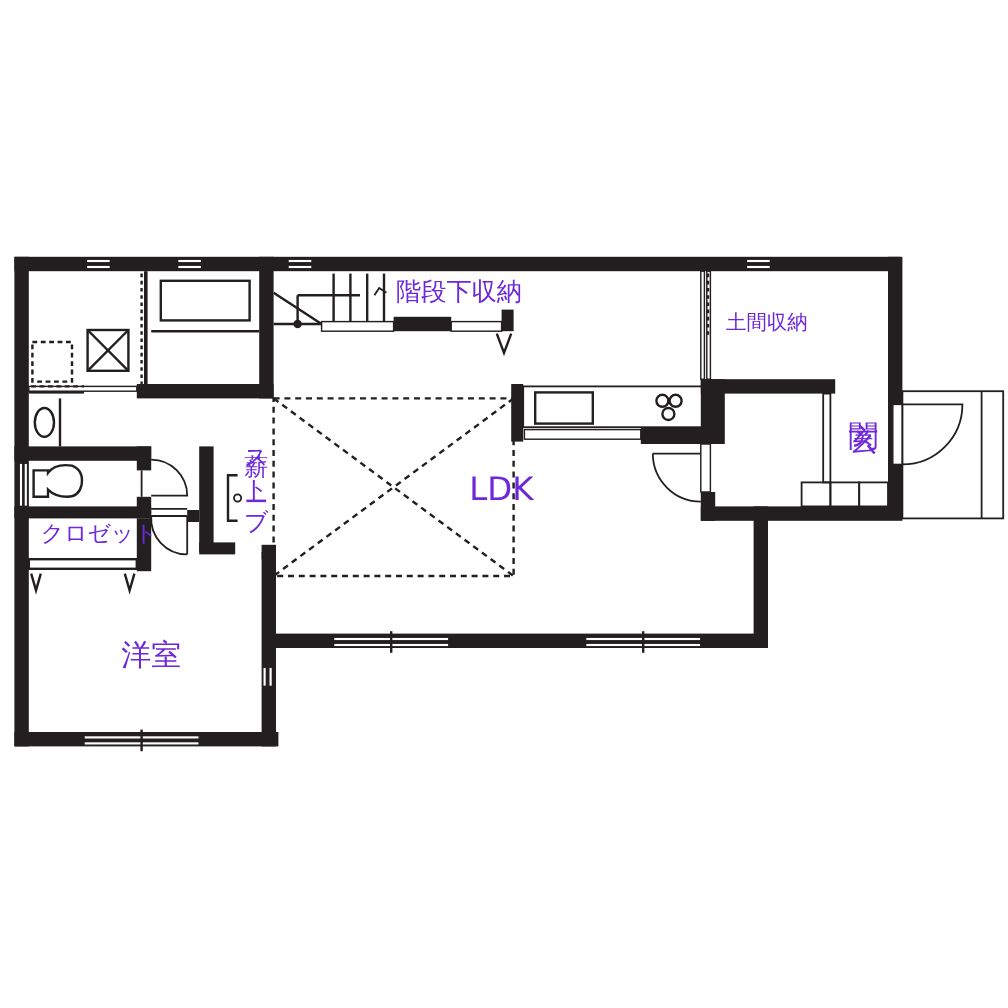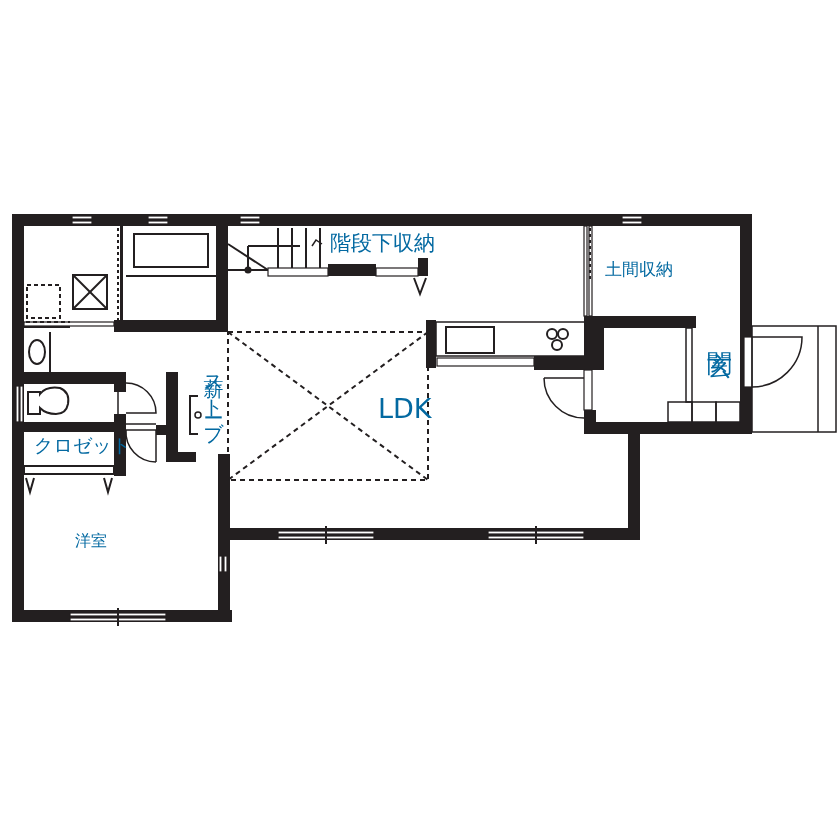--- a/index.html
+++ b/index.html
@@ -3,21 +3,21 @@
 <meta charset="utf-8">
 <style>
   html, body { margin: 0; padding: 0; background: #ffffff; }
   body { width: 840px; height: 840px; position: relative; overflow: hidden; font-family: "DejaVu Sans", sans-serif; }
   svg { position: absolute; left: 0; top: 0; }
   .wall { fill: #231f20; }
   .thin { fill: none; stroke: #231f20; stroke-width: 2; }
   .thin1 { fill: none; stroke: #231f20; stroke-width: 1.5; }
   .dash { fill: none; stroke: #231f20; stroke-width: 2; stroke-dasharray: 5 4; }
   .win { fill: #ffffff; stroke: #231f20; stroke-width: 1.2; }
-  .label { position: absolute; color: #0369a1; font-family: "DejaVu Sans", sans-serif; white-space: nowrap; line-height: 1; text-align: right; }
+  .label { position: absolute; color: #6d28d9; font-family: "DejaVu Sans", sans-serif; white-space: nowrap; line-height: 1; text-align: right; }
   .vlabel { writing-mode: vertical-rl; text-orientation: upright; letter-spacing: 0; }
 </style>
 </head>
 <body>
 
 <svg width="840" height="840" viewBox="0 0 840 840">
 
   <g>
 
     <rect class="wall" x="12" y="214" width="738" height="12"></rect>
@@ -193,17 +193,17 @@
 </svg>
 
 <div class="label" style="left:328px; top:232px; font-size:21px; background:#fff; padding:1px 2px;">階段下収納</div>
 
 <div class="label" style="left:605px; top:261px; font-size:17px;">土間収納</div>
 
 <div class="label vlabel" style="left:707px; top:332px; font-size:25px;">玄関</div>
 
 <div class="label vlabel" style="left:204px; top:362px; font-size:20px; background:#fff;">薪ストーブ</div>
 
-<div class="label" style="left:378px; top:395px; font-size:27px;">LDK</div>
+<div class="label" style="left:391px; top:395px; font-size:27px;">LDK</div>
 
 <div class="label" style="left:34px; top:436px; font-size:19px;">クロゼット</div>
 
-<div class="label" style="left:75px; top:533px; font-size:16px;">洋室</div>
+<div class="label" style="left:101px; top:533px; font-size:25px;">洋室</div>
 
 </body></html>

